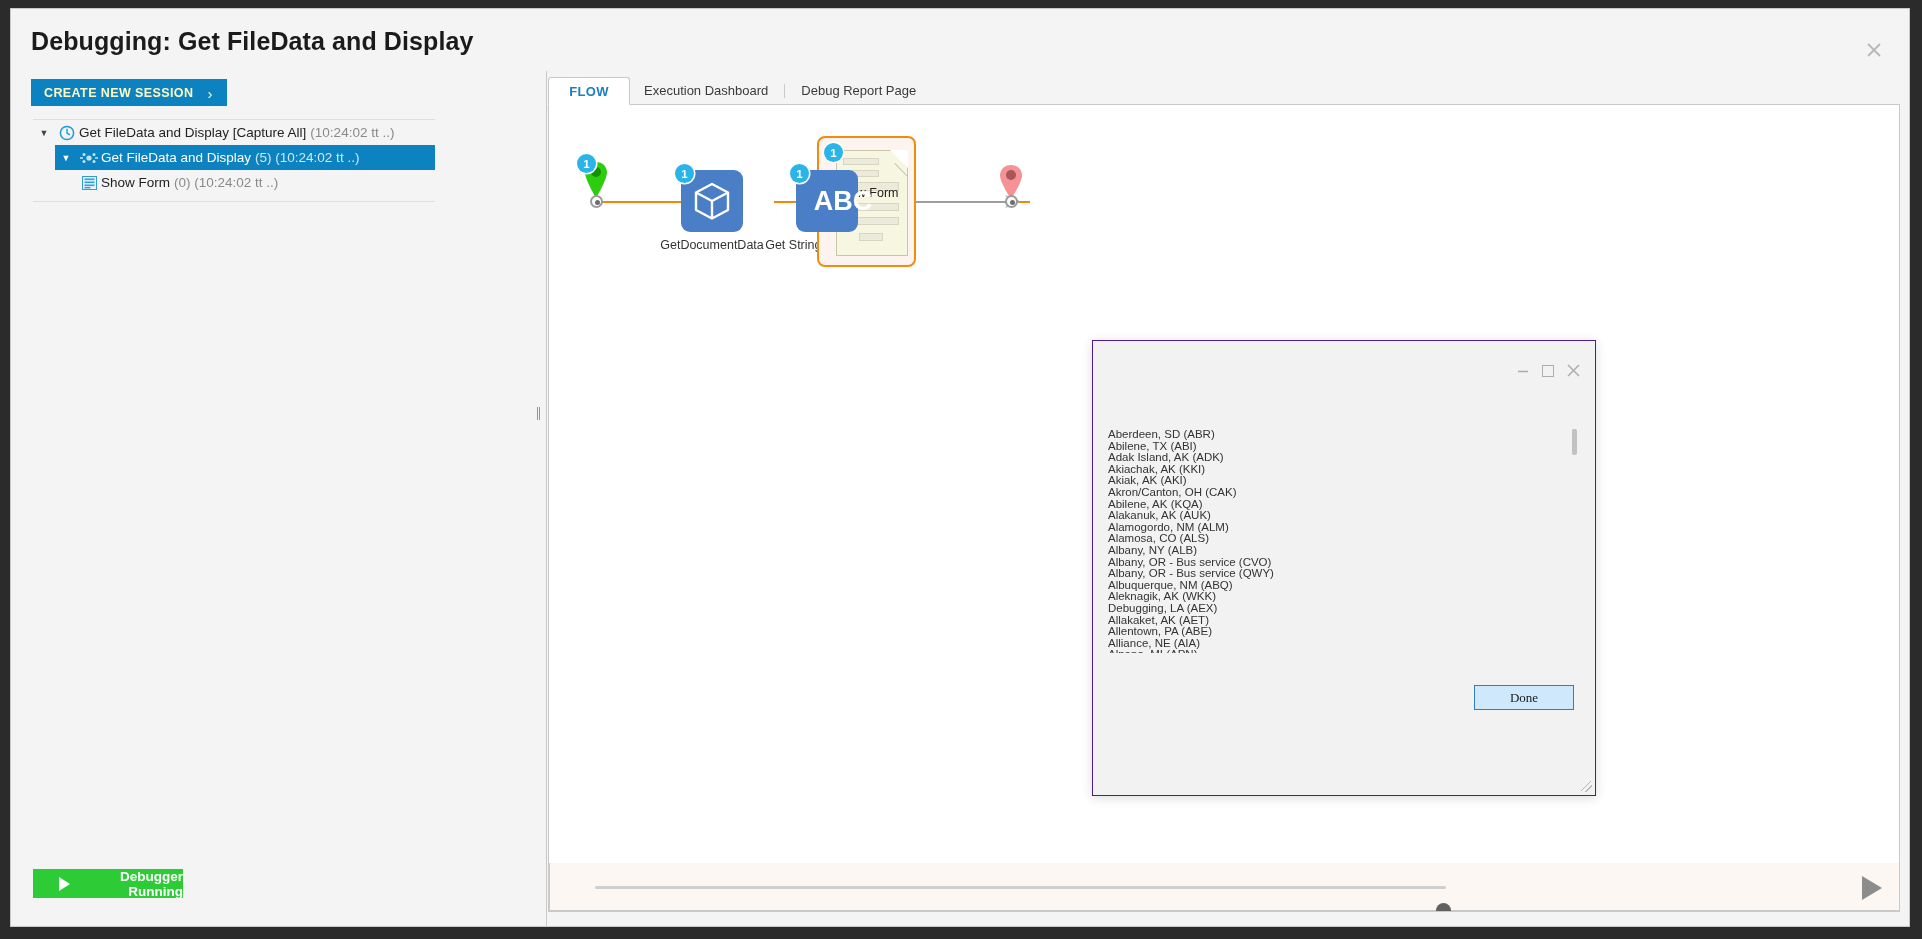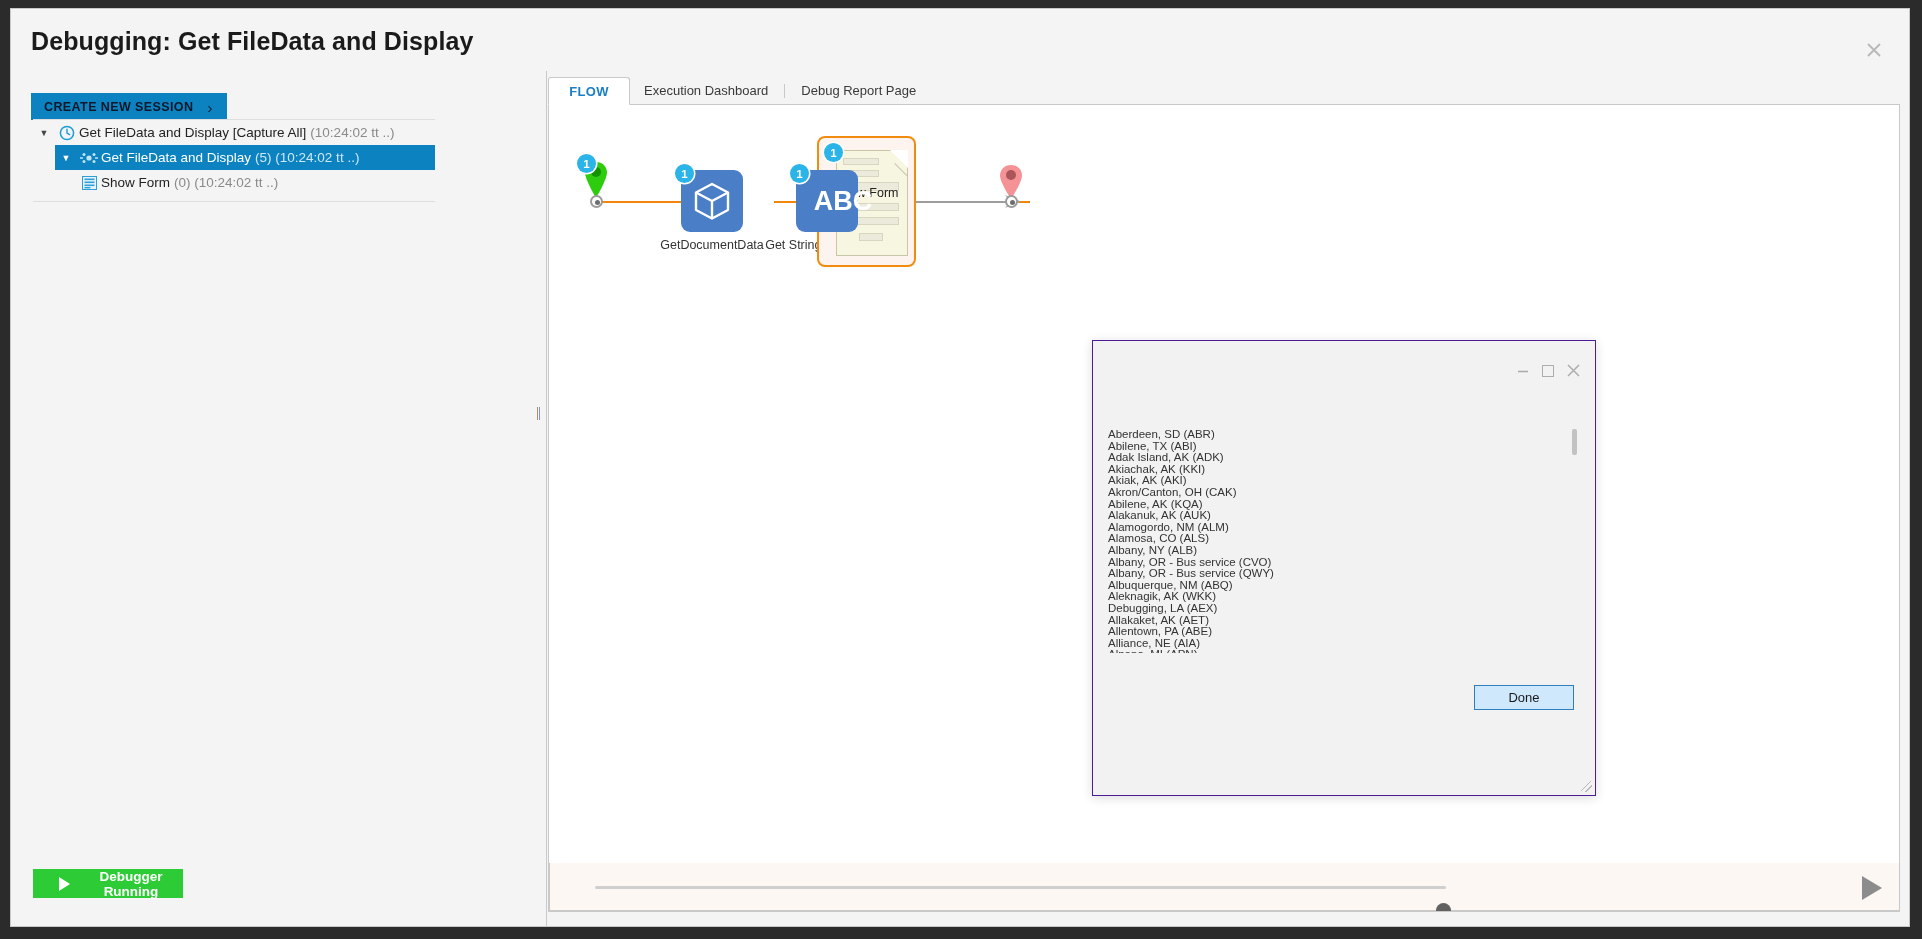--- a/index.html
+++ b/index.html
@@ -34,24 +34,24 @@
   }
   #window-close svg { display:block; }
 
   
   #left-panel {
     position: absolute; left: 0; top: 62px;
     width: 523px; height: 857px;
     background: #f4f4f4;
   }
   #create-session-btn {
-    position: absolute; left: 20px; top: 22px;
+    position: absolute; left: 20px; top: 8px;
     width: 196px; height: 27px;
     background: #0c83c0;
-    color: #0f172a;
+    color: #fef9c3;
     border: none;
     font-family: "Liberation Sans", sans-serif;
     font-size: 12.5px; font-weight: bold; letter-spacing: .4px;
     text-align: left;
     padding-left: 13px;
     cursor: pointer;
     display:flex; align-items:center;
   }
   #create-session-btn .chev {
     position:absolute; right: 14px; top: 50%; transform: translateY(-50%);
@@ -84,20 +84,21 @@
   
   #debugger-running {
     position:absolute; left: 22px; bottom: 30px;
     width: 150px; height: 29px;
     background:#2dcc36; color:#fff;
     display:flex; align-items:center; gap:9px;
     padding-left: 26px;
     font-size: 13.5px; font-weight:bold;
     border:none; cursor:pointer;
     font-family:"Liberation Sans", sans-serif;
+    text-align:right;
   }
   #debugger-running .play {
     width:0; height:0;
     border-left: 11px solid #fff;
     border-top: 7px solid transparent;
     border-bottom: 7px solid transparent;
   }
 
   
   #splitter {
@@ -242,21 +243,21 @@
   }
   #list-scroll-thumb {
     position:absolute; left:0; top:0; width:5px; height: 26px;
     background:#c2c2c2; border-radius: 2px; cursor:pointer;
   }
   #done-button {
     position:absolute; left: 381px; top: 344px;
     width: 100px; height: 25px;
     background:#cfe8fb; border:1px solid #2f7fbf;
     font-size: 13px; color:#1a1a1a; cursor:pointer;
-    font-family:Liberation Sans, sans-serif;
+    font-family:Liberation Serif, serif;
   }
   #resize-grip {
     position:absolute; right: 3px; bottom: 3px; width:11px; height:11px;
     background:
       linear-gradient(135deg, transparent 0 42%, #b9b9b9 42% 50%, transparent 50% 100%),
       linear-gradient(135deg, transparent 0 68%, #b9b9b9 68% 76%, transparent 76% 100%);
   }
 
   
   #bottom-bar {

